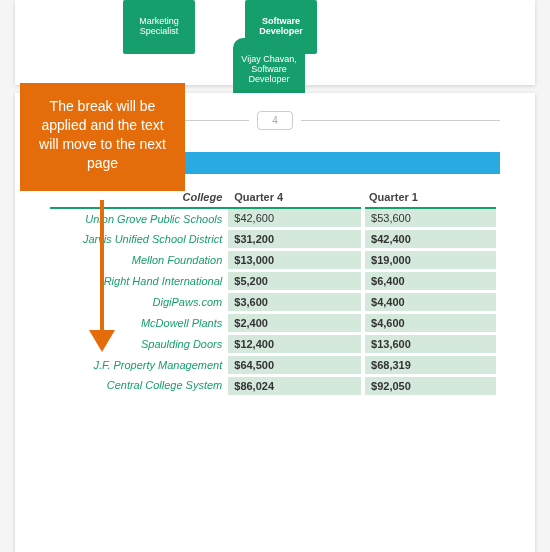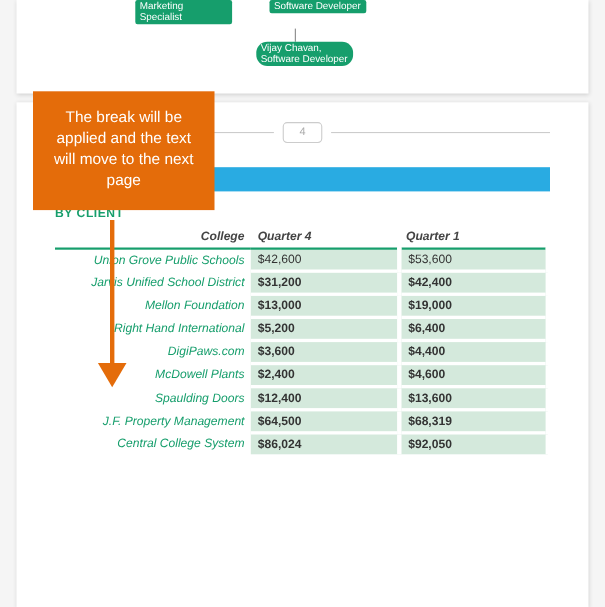--- a/index.html
+++ b/index.html
@@ -27,44 +27,43 @@
   }
 
   
   .org { position: absolute; left: 0; right: 0; top: 0; }
   .box {
     position: absolute;
     background: #169e6c;
     color: #fff;
     font-size: 9px;
     line-height: 1.1;
-    text-align: left;
-    padding: 1px 4px;
+    text-align: center;
+    padding: 17px 4px;
     border-radius: 2px;
-    width: 88px;
+    width: 72px;
   }
   .box.b1 { left: 108px; top: 0; }
-  .box.b2 { left: 230px; top: 0; }
+  .box.b2 { left: 230px; top: 0; font-weight: bold; }
   .box.b3 { left: 218px; top: 38px; border-radius: 10px; }
   .ln { position:absolute; background:#888; }
 
   
   .callout {
     position: absolute;
     left: 20px; top: 83px;
     width: 165px;
     background: #e46c0a;
     color: #fff;
     font-size: 14px;
     line-height: 1.35;
     text-align: center;
     padding: 14px 14px 18px 14px;
     z-index: 10;
     font-weight: 400;
-    margin-left: 10px;
   }
   .arrow-shaft {
     position: absolute;
     left: 100px;
     top: 200px;
     width: 4px;
     height: 135px;
     background: #e46c0a;
     z-index: 9;
   }
@@ -112,21 +111,20 @@
     margin-bottom:6px;
   }
   table.rev {
     border-collapse:collapse;
     width:100%;
     font-size:11px;
   }
   table.rev th {
     text-align:left;
     font-weight:700;
-    font-style:italic;
     color:#444;
     border-bottom:2px solid #169e6c;
     padding:3px 6px 4px 6px;
   }
   table.rev th.client-h { text-align:right; font-style:italic;}
   table.rev td {
     padding:3px 6px;
     vertical-align:middle;
   }
   table.rev td.client {
@@ -169,21 +167,20 @@
 <div class="page page-bottom">
 
   <div class="divider-row">
     <div class="line"></div>
     <div class="pg-badge">4</div>
     <div class="line"></div>
   </div>
 
   <div class="section-bar">MONTHLY REVENUE</div>
 
-  <div class="subhead">BY CLIENT</div>
 
   <table class="rev">
     <colgroup>
         <col class="c1">
         <col class="c2">
         <col class="c3">
       </colgroup>
     <thead>
       <tr>
         <th class="client-h">College</th>

